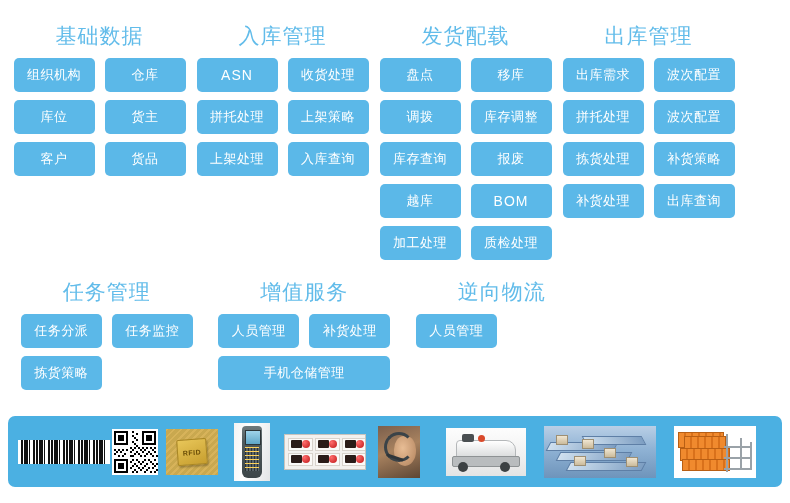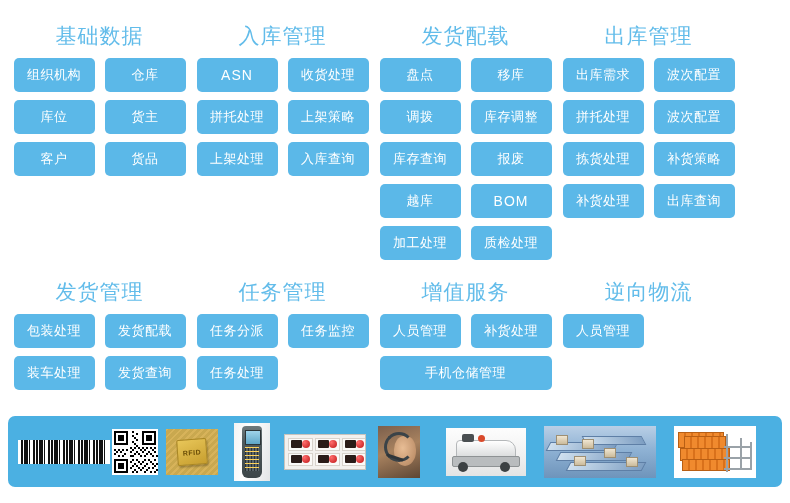--- a/index.html
+++ b/index.html
@@ -396,36 +396,27 @@
         <div class="btn">补货策略</div>
         <div class="btn">补货处理</div>
         <div class="btn">出库查询</div>
       </div>
     </div>
 
   </div>
 
   <div class="band" id="band-bottom">
 
-    <div class="module">
-      <div class="module-title">发货管理</div>
-      <div class="btn-grid">
-        <div class="btn">包装处理</div>
-        <div class="btn">发货配载</div>
-        <div class="btn">装车处理</div>
-        <div class="btn">发货查询</div>
-      </div>
-    </div>
 
     <div class="module">
       <div class="module-title">任务管理</div>
       <div class="btn-grid">
         <div class="btn">任务分派</div>
         <div class="btn">任务监控</div>
-        <div class="btn">任务处理</div>
+        <div class="btn">拣货策略</div>
       </div>
     </div>
 
     <div class="module">
       <div class="module-title">增值服务</div>
       <div class="btn-grid">
         <div class="btn">人员管理</div>
         <div class="btn">补货处理</div>
         <div class="btn wide">手机仓储管理</div>
       </div>

